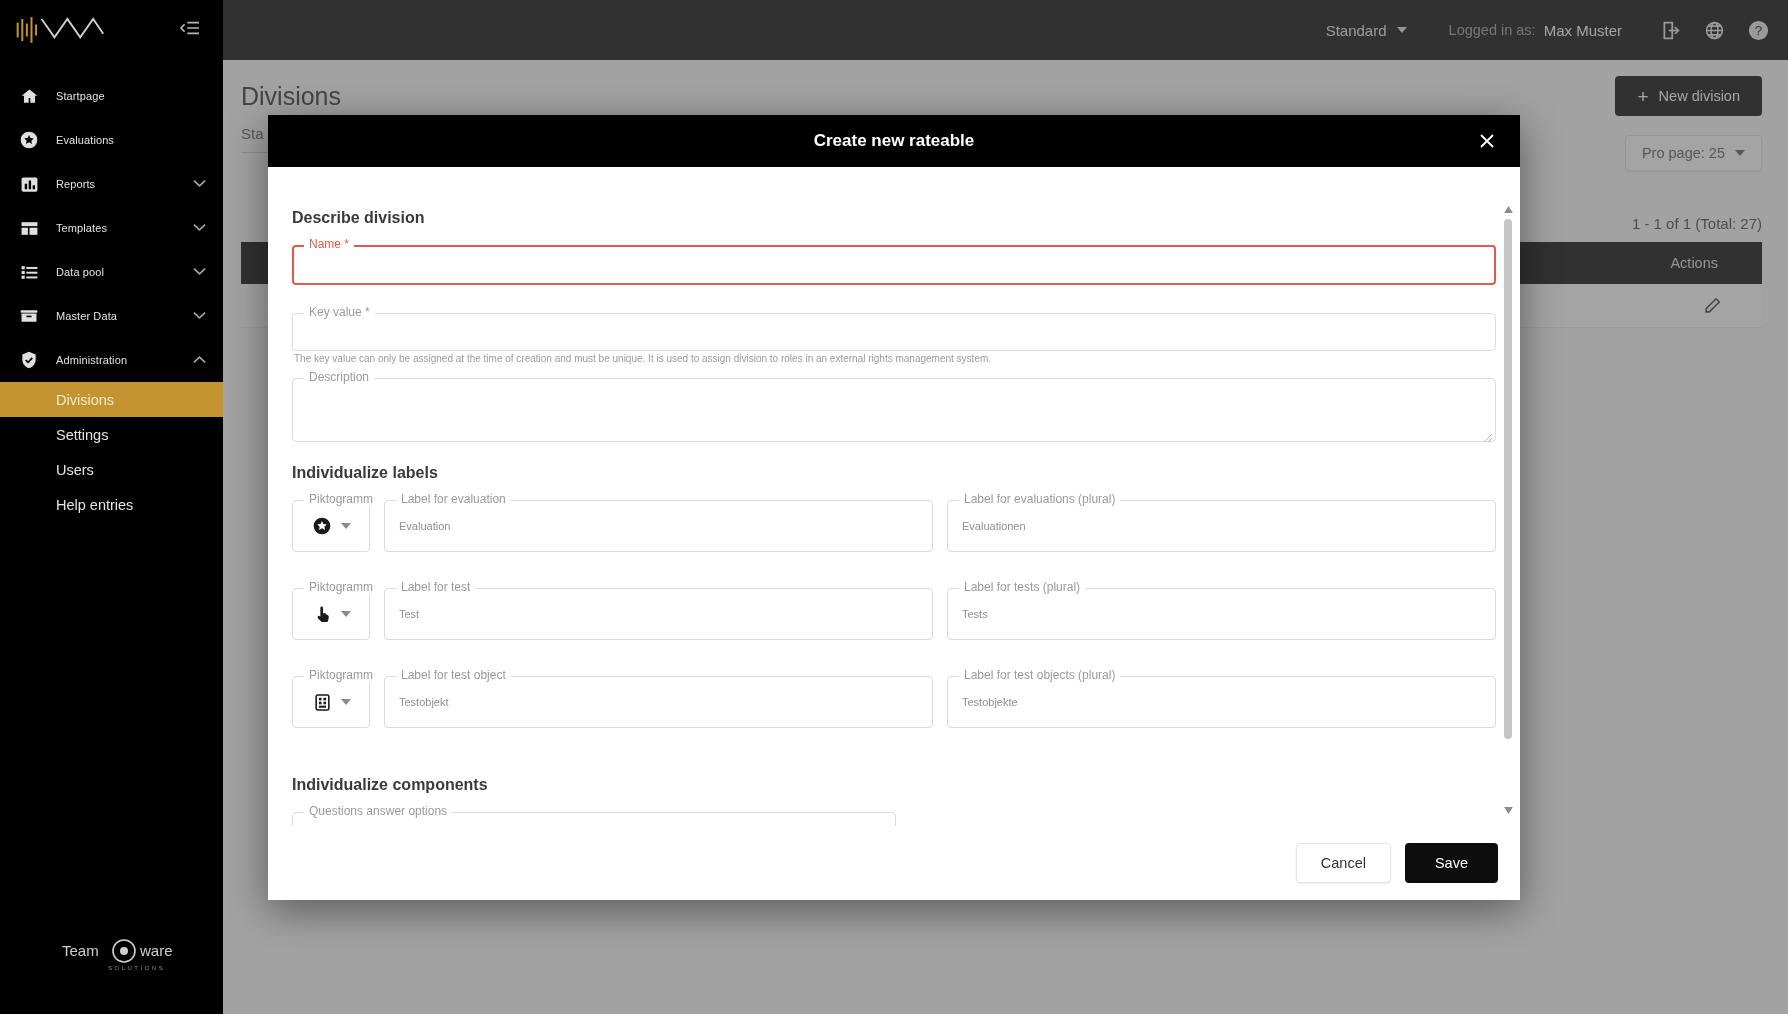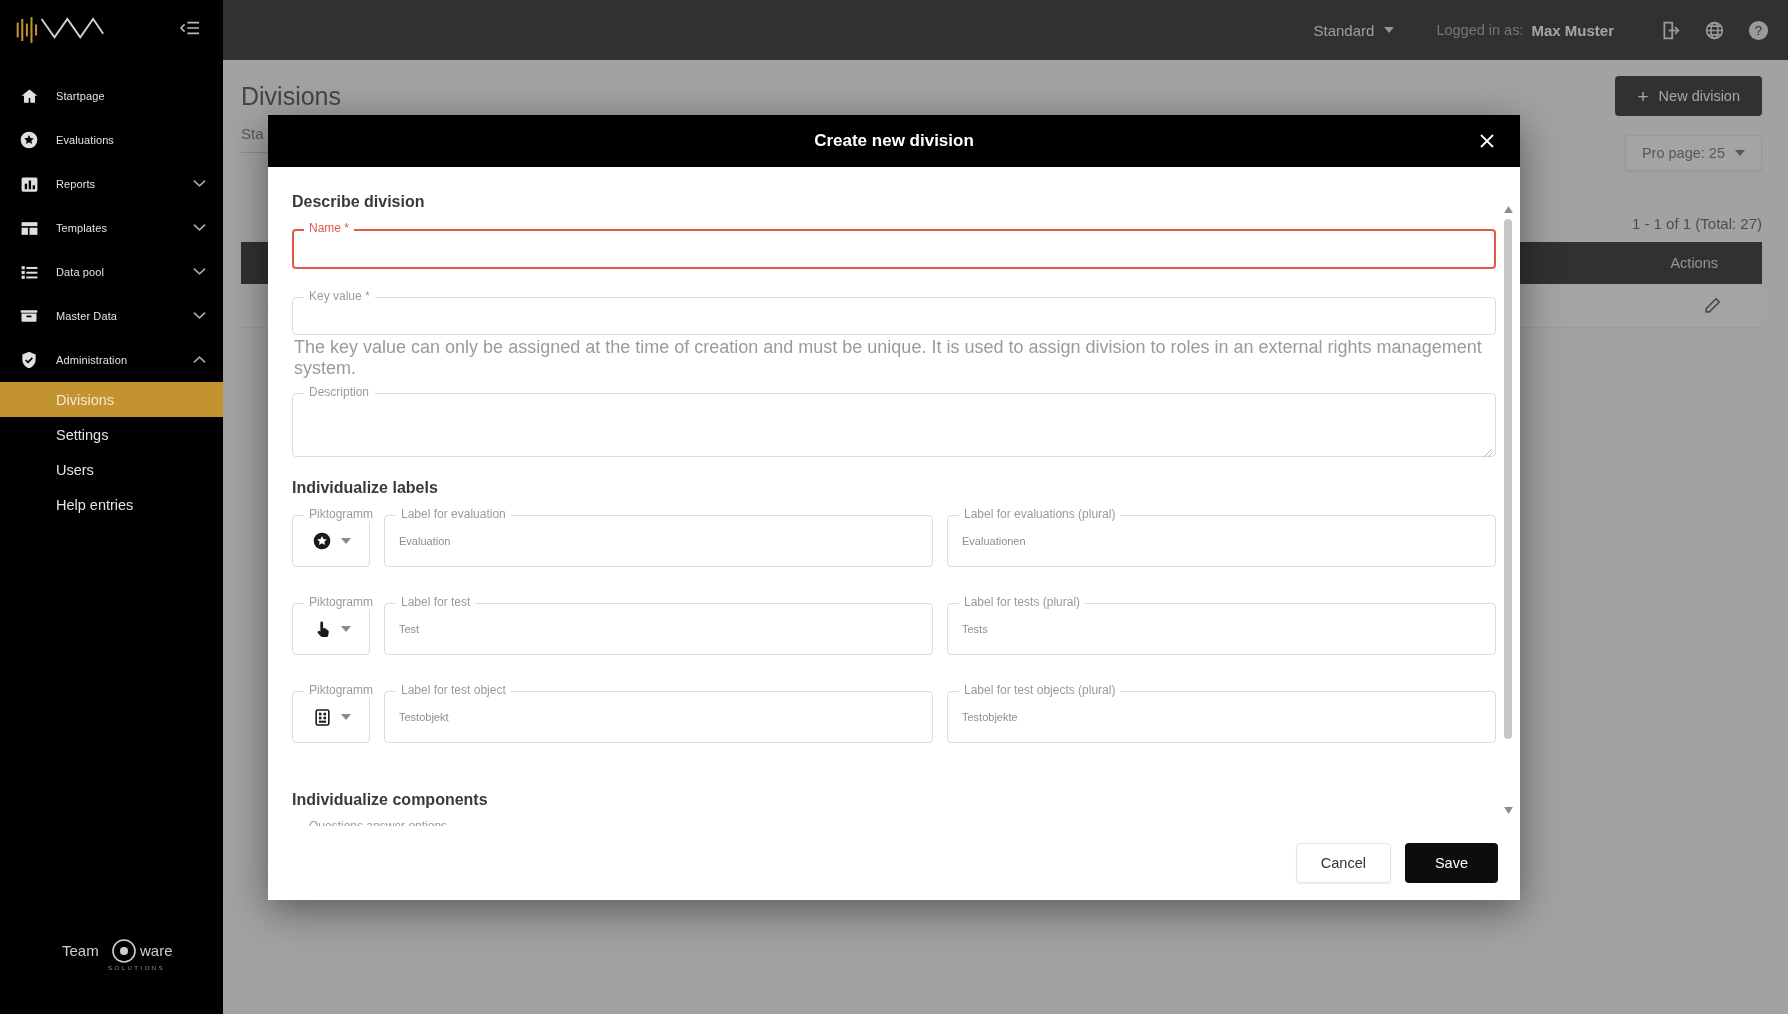--- a/index.html
+++ b/index.html
@@ -60,21 +60,21 @@
   .topbar {
     height: 60px; background: #000; color:#e9e9e9;
     display: flex; align-items: center; justify-content: flex-end;
     padding-right: 8px; gap: 0px; font-size: 15px;
   }
   .std-select {
     display:flex; align-items:center; gap:10px; cursor:pointer;
     color:#e9e9e9; margin-right: 42px;
   }
   .logged-label { color:#9a9a9a; font-size:14.5px; margin-right:8px; }
-  .logged-name { color:#ffffff; font-size:15px; font-weight:700; margin-right: 34px; text-align: center;}
+  .logged-name { color:#ffffff; font-size:15px; font-weight:400; margin-right: 26px; text-align: center;}
   .tb-icon { width:44px; height:44px; display:flex;align-items:center;justify-content:center;cursor:pointer; }
 
   .content { position: relative; height: 954px; }
   .page-title {
     font-size: 25px; color: #2b2b2b; padding: 22px 0 0 18px; font-weight: 400;
   }
   .toolbar-row {
     display:flex; align-items:center; justify-content:space-between;
     padding: 14px 26px 0 18px;
   }
@@ -129,21 +129,21 @@
     height: 52px; background:#000; color:#fff;
     display:flex; align-items:center; justify-content:center;
     position:relative; font-size:17px; font-weight:600;
   }
   .modal-close {
     position:absolute; right:18px; top:50%; transform:translateY(-50%);
     width:30px;height:30px; display:flex;align-items:center;justify-content:center;
     cursor:pointer; color:#fff;
   }
   .modal-body {
-    flex:1; overflow:hidden; padding: 26px 24px 6px 24px;
+    flex:1; overflow:hidden; padding: 42px 24px 6px 24px;
     position:relative;
   }
   .mb-scroll-track {
     position:absolute; right:6px; top:36px; width:12px; bottom: 10px;
   }
   .mb-scroll-up, .mb-scroll-dn {
     position:absolute; left:0; width:12px; height:12px;
     display:flex;align-items:center;justify-content:center; cursor:pointer;
   }
   .mb-scroll-up{ top:0;} .mb-scroll-dn{ bottom:0;}
@@ -167,21 +167,21 @@
     position:absolute; left: 12px; top:-8px;
     background:#fff; padding: 0 5px; font-size: 12px; color:#9a9a9a;
     line-height: 14px;
   }
   .field.required .fbox { border: 2px solid #e2594a; }
   .field.required .flabel { color:#e2594a; }
   .field .fvalue {
     padding: 16px 14px; font-size: 11px; color:#8e8e8e; min-height: 22px;
   }
   .hint {
-    font-size: 18px; color: #9b9b9b; margin: -8px 0 14px 2px;
+    font-size: 10px; color: #9b9b9b; margin: -8px 0 14px 2px;
   }
 
   .row3 { display:flex; gap: 14px; margin-bottom: 18px; align-items:stretch; }
   .picto {
     position:relative; width: 78px; flex: 0 0 78px;
   }
   .picto .fbox { height: 100%; display:flex; align-items:center; justify-content:center; gap:8px; padding: 0 6px;}
   .picto-ico { width:22px;height:22px; display:flex;align-items:center;justify-content:center; }
   .picto-arrow { width:0;height:0; border-left:5px solid transparent;border-right:5px solid transparent;border-top:6px solid #8a8a8a; }
   .lblfield { position:relative; flex: 1; }
@@ -432,21 +432,21 @@
         <circle cx="64" cy="17" r="4" fill="#cfcfcf"></circle>
         <text x="80" y="22" font-size="15" fill="#cfcfcf" font-family="Liberation Sans">ware</text>
         <text x="48" y="36" font-size="6" fill="#8d8d8d" letter-spacing="2.5" font-family="Liberation Sans">SOLUTIONS</text>
       </svg>
     </div>
   </div>
 
   <div class="modal">
 
     <div class="modal-head">
-      <span>Create new division</span>
+      <span>Create new rateable</span>
       <div class="modal-close">
         <svg width="18" height="18" viewBox="0 0 24 24" stroke="#fff" stroke-width="2.4">
             <path d="M4 4l16 16M20 4L4 20"></path>
           </svg>
       </div>
     </div>
 
     <div class="modal-body">
 
       <div class="sec-title">Describe division</div>

